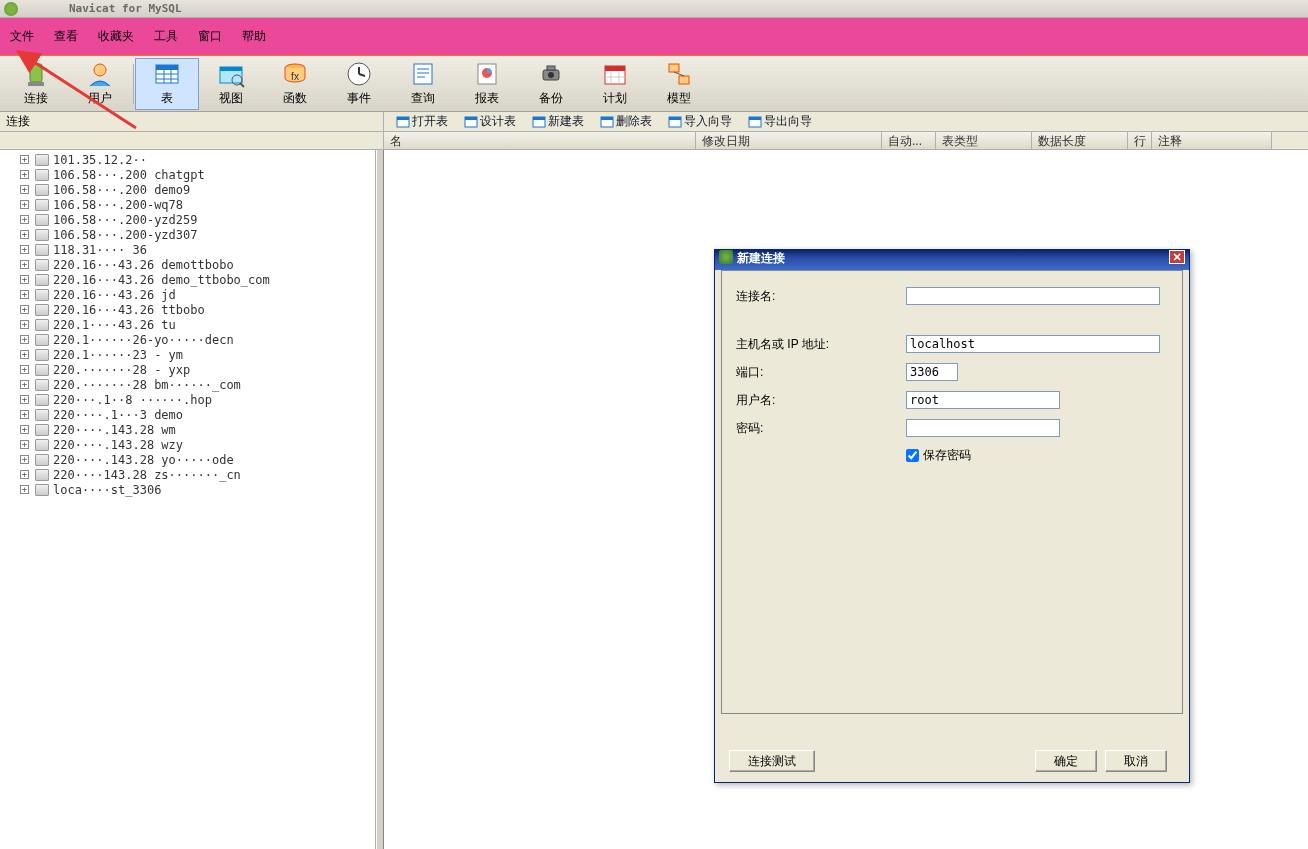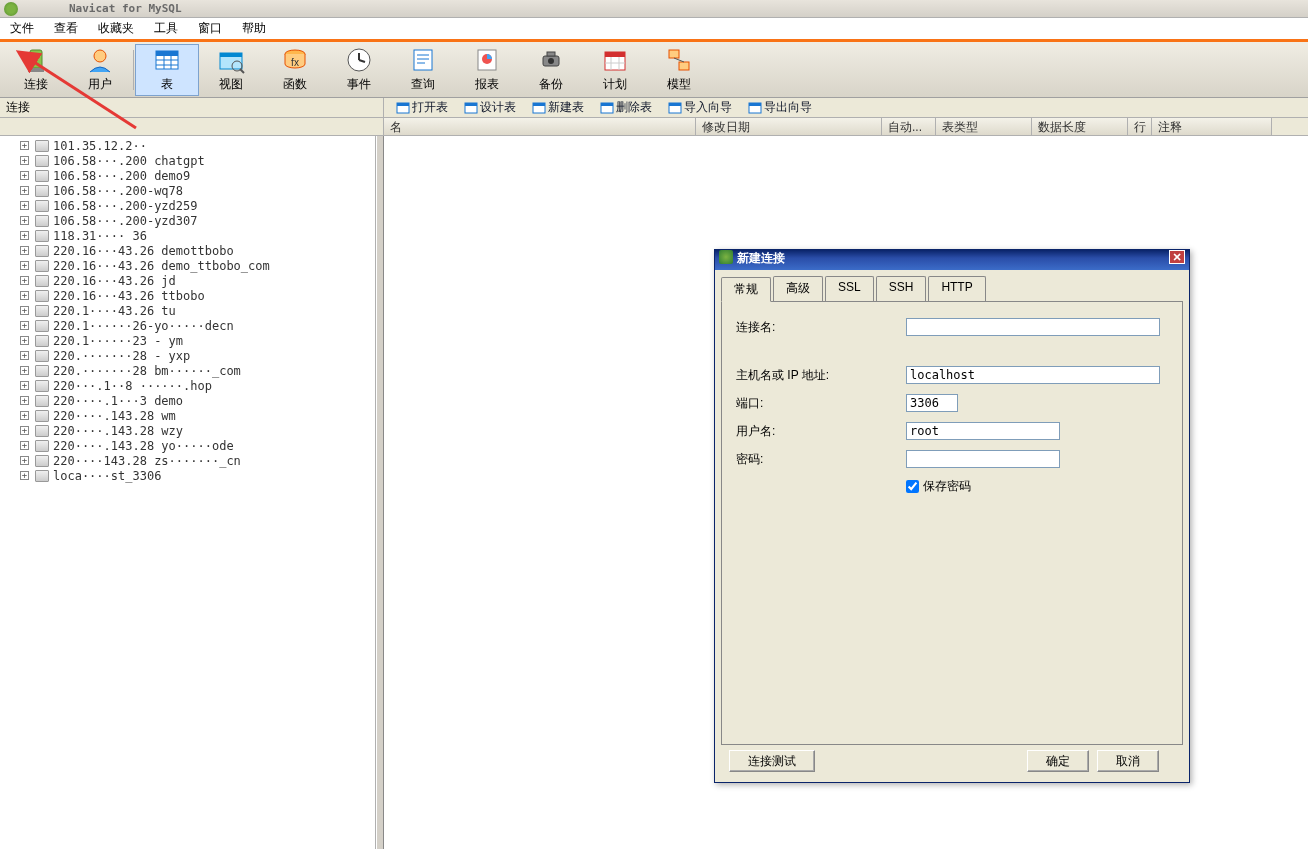--- a/index.html
+++ b/index.html
@@ -1,20 +1,20 @@
 <!DOCTYPE html>
 <html><head>
 <meta charset="utf-8">
 <style>
 * { box-sizing: border-box; margin: 0; padding: 0; }
 body { font-family: "SimSun", "Microsoft YaHei", sans-serif; font-size: 12px; background: #d4d0c8; width: 1308px; height: 849px; overflow: hidden; position: relative; }
 .titlebar { background: linear-gradient(#e8e4dc, #d4d0c8); height: 18px; display: flex; align-items: center; padding: 0 4px; gap: 4px; border-bottom: 1px solid #b0b0b0; }
 .titlebar .icon { width: 14px; height: 14px; background: radial-gradient(circle, #7cb342 40%, #558b2f 100%); border-radius: 50%; }
 .titlebar .title { color: #6a6a6a; font-weight: bold; font-size: 11px; font-family: monospace; margin-left: 47px; }
-.menubar { background: #ffffff; height: 24px; display: flex; align-items: center; border-bottom: 3px solid #f97316; }
+.menubar { background: #ec4899; height: 38px; display: flex; align-items: center; border-bottom: 1px solid #f97316; }
 .menubar .menu { padding: 2px 10px; cursor: default; }
 .toolbar { background: linear-gradient(#f0ede4, #d8d4c8); height: 56px; display: flex; align-items: center; border-bottom: 1px solid #a0a0a0; padding: 0 4px; }
 .toolbtn { display: flex; flex-direction: column; align-items: center; justify-content: center; width: 64px; height: 52px; cursor: default; border: 1px solid transparent; }
 .toolbtn.active { background: #cee4ff; border: 1px solid #7da2ce; }
 .toolbtn .ticon { width: 28px; height: 28px; margin-bottom: 2px; display:flex; align-items:center; justify-content:center; }
 .toolbtn .tlabel { font-size: 12px; }
 .sep { width: 1px; height: 40px; background: #b0b0b0; margin: 0 1px; }
 .subbar { background: #ece9d8; height: 20px; display: flex; align-items: center; border-bottom: 1px solid #b0b0b0; }
 .subbar .left { width: 384px; padding: 2px 6px; border-right: 1px solid #b0b0b0; height:100%; display:flex; align-items:center; }
 .subbar .right { flex: 1; display: flex; align-items: center; gap: 8px; padding-left: 8px; height:100%; }
@@ -46,21 +46,21 @@
 .dialog .tab { padding:3px 12px; border:1px solid #888; border-bottom:none; background:#ece9d8; margin-right:2px; border-radius:2px 2px 0 0; font-size:12px; cursor:default; }
 .dialog .tab.active { background:#ece9d8; position:relative; top:1px; z-index:2; border-bottom:1px solid #ece9d8; }
 .dialog .panel { margin:0 6px 6px 6px; border:1px solid #888; height:444px; padding:16px 14px; background:#ece9d8; }
 .dialog .row { display:flex; align-items:center; margin-bottom:10px; }
 .dialog .row .lbl { width:170px; font-size:12px; }
 .dialog .row input[type=text], .dialog .row input[type=password] { border:1px solid #7f9db9; height:18px; padding:1px 3px; font-family:"SimSun", monospace; font-size:12px; background:#fff; }
 .dialog .row .w1 { width:254px; }
 .dialog .row .w2 { width:52px; }
 .dialog .row .w3 { width:154px; }
 .dialog .chkrow { margin-left:170px; display:flex; align-items:center; gap:4px; font-size:12px; }
-.dialog .dbuttons { position:absolute; bottom:10px; left:0; right:16px; display:flex; padding:0 14px; }
+.dialog .dbuttons { position:absolute; bottom:10px; left:0; right:8px; display:flex; padding:0 14px; }
 .dialog .dbuttons .spacer { flex:1; }
 .dialog button { font-family:inherit; font-size:12px; height:22px; padding:1px 18px; background:#ece9d8; border:1px solid #888; border-top-color:#fff; border-left-color:#fff; box-shadow:inset -1px -1px 0 #aaa; cursor:default; }
 </style>
 </head>
 <body>
 
 <div class="titlebar">
   <span class="icon"></span>
   <span class="title">Navicat for MySQL</span>
 </div>
@@ -385,27 +385,20 @@
   <line x1="120" y1="84" x2="18" y2="18" stroke="#e53935" stroke-width="3" marker-end="url(#ah)"></line>
 </svg>
 
 <div class="dialog">
   <div class="dtitle">
     <span class="dicon"></span>
     <span>新建连接</span>
     <span class="spacer"></span>
     <span class="close">✕</span>
   </div>
-  <div class="tabs" id="dtabs">
-      <div class="tab active">常规</div>
-      <div class="tab">高级</div>
-      <div class="tab">SSL</div>
-      <div class="tab">SSH</div>
-      <div class="tab">HTTP</div>
-    </div>
   <div class="panel">
     <div class="row">
       <span class="lbl">连接名:</span>
       <input type="text" class="w1" value="" style="">
     </div>
     <div style="height:20px"></div>
     <div class="row">
       <span class="lbl">主机名或 IP 地址:</span>
       <input type="text" class="w1" value="localhost" style="">
     </div>

